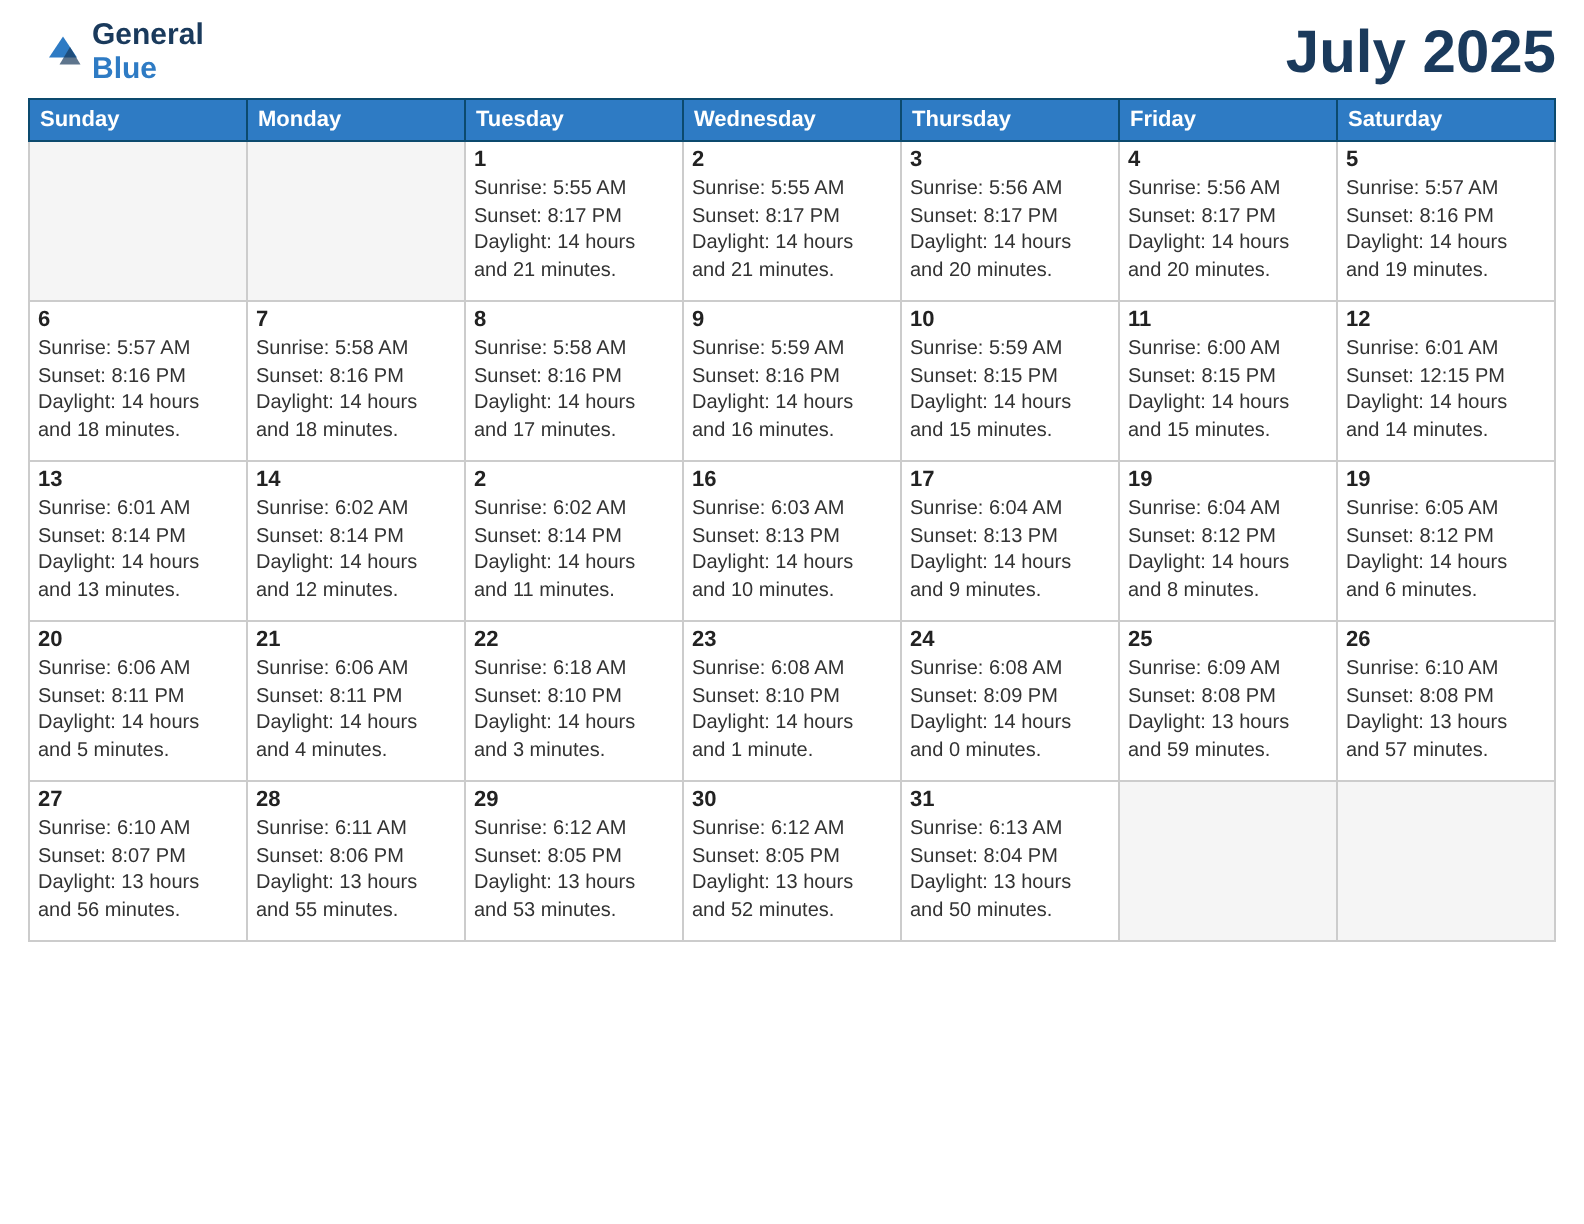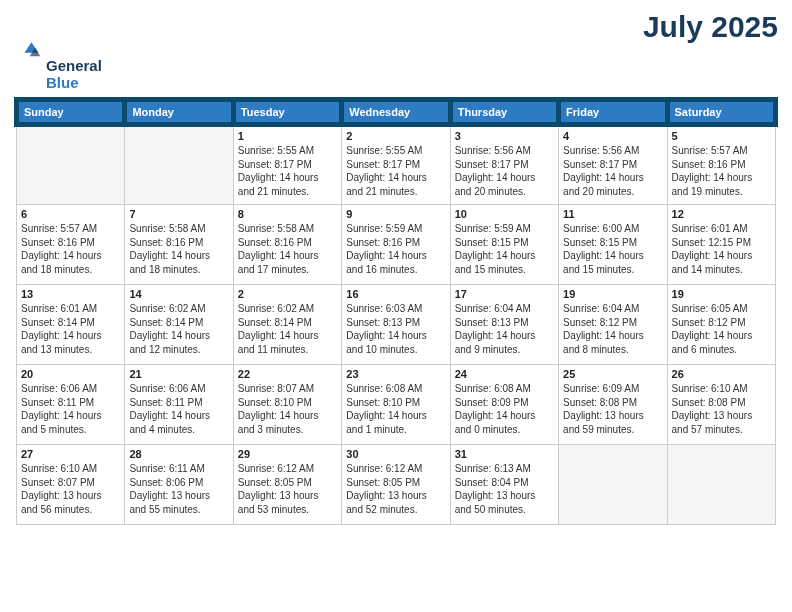--- a/index.html
+++ b/index.html
@@ -24,21 +24,20 @@
     }
     .logo {
       display: flex;
       align-items: center;
       gap: 4px;
     }
     .logo-text {
       font-size: 15px;
       font-weight: bold;
       line-height: 1.1;
-      margin-top: 48px;
     }
     .logo-general { color: #1a3a5c; }
     .logo-blue { color: #2e7bc4; }
     .logo-icon {
       width: 28px;
       height: 28px;
     }
     .title-block {
       text-align: center;
     }
@@ -57,21 +56,21 @@
       border-collapse: collapse;
       table-layout: fixed;
     }
     .calendar th {
       background: #2e7bc4;
       color: #fff;
       font-size: 11px;
       font-weight: bold;
       text-align: left;
       padding: 4px 5px;
-      border: 5px solid #0c4a6e;
+      border: 1px solid #0c4a6e;
     }
     .calendar td {
       border: 1px solid #ccc;
       vertical-align: top;
       padding: 3px 4px;
       font-size: 9.2px;
       color: #222;
       height: 80px;
       background: #fff;
     }
@@ -253,21 +252,21 @@
 Daylight: 14 hours and 5 minutes.</div>
           </td>
           <td>
             <div class="day-num">21</div>
             <div class="cell-info">Sunrise: 6:06 AM
 Sunset: 8:11 PM
 Daylight: 14 hours and 4 minutes.</div>
           </td>
           <td>
             <div class="day-num">22</div>
-            <div class="cell-info">Sunrise: 8:07 AM
+            <div class="cell-info">Sunrise: 6:18 AM
 Sunset: 8:10 PM
 Daylight: 14 hours and 3 minutes.</div>
           </td>
           <td>
             <div class="day-num">23</div>
             <div class="cell-info">Sunrise: 6:08 AM
 Sunset: 8:10 PM
 Daylight: 14 hours and 1 minute.</div>
           </td>
           <td>

